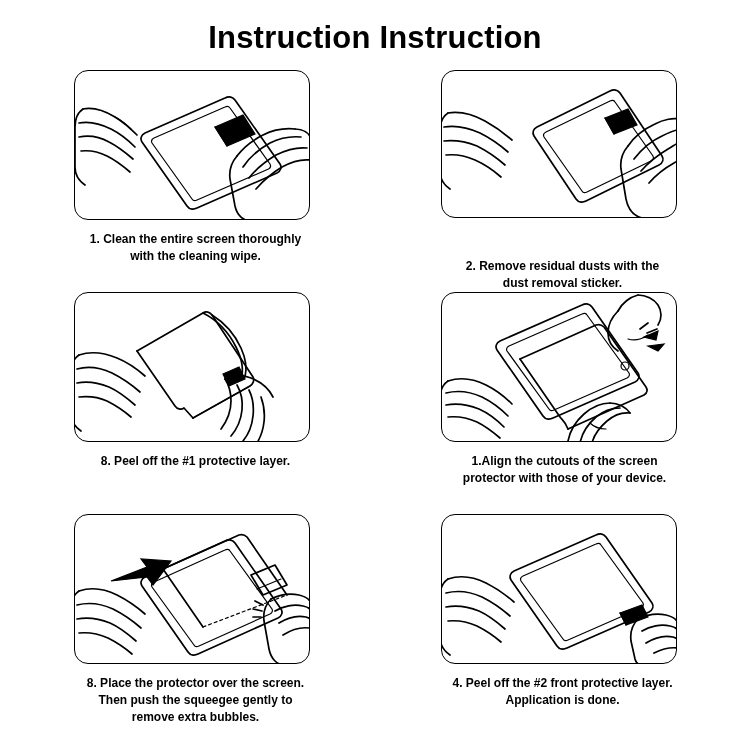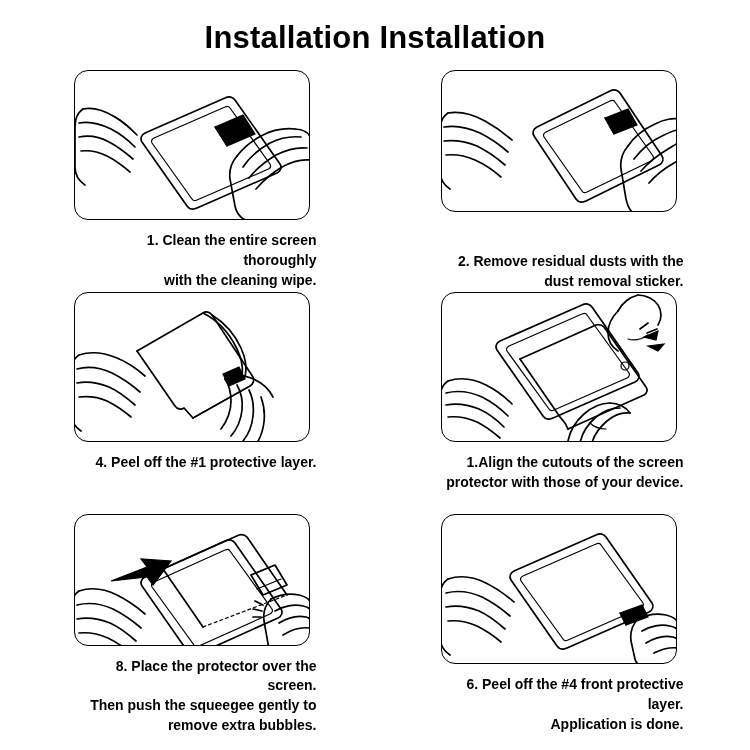--- a/index.html
+++ b/index.html
@@ -51,42 +51,42 @@
     border: 1.6px solid #000;
     border-radius: 14px;
     box-sizing: border-box;
     position: relative;
     overflow: hidden;
     background: #fff;
   }
   .caption {
     width: 250px;
     margin-top: 11px;
-    font-size: 14px;
+    font-size: 12px;
     font-weight: bold;
     line-height: 1.42;
     color: #000;
-    text-align: right;
+    text-align: center;
     padding-left: 8px;
     box-sizing: border-box;
   }
   .caption.indent {
     padding-left: 12px;
   }
   svg { display: block; }
   .ln { fill: none; stroke: #000; stroke-width: 1.7; stroke-linejoin: round; stroke-linecap: round; }
   .ln-thin { fill: none; stroke: #000; stroke-width: 1.2; stroke-linejoin: round; stroke-linecap: round; }
   .fillblack { fill: #000; stroke: #000; stroke-width: 1.2; }
 </style>
 </head>
 <body>
 
 <div class="page">
 
-  <div class="title">Installation Installation</div>
+  <div class="title">Instruction Instruction</div>
 
   <div class="grid">
 
     <div class="cell">
       <div class="panel">
         <svg width="236" height="150" viewBox="0 0 236 150">
 
           <g>
             <path class="ln" d="M70 62 L150 27 C154 25 158 26 160 29 L205 93 C207 96 206 100 202 102 L122 137 C118 139 114 138 112 135 L67 71 C65 68 66 64 70 62 Z"></path>
             <path class="ln-thin" d="M79 67 L150 36 C152 35 154 35.5 155 37 L195 93 C196 95 195.5 97 193.5 98 L122 129 C120 130 118 129.5 117 128 L77 72 C76 70 77 68 79 67 Z"></path>
@@ -172,21 +172,21 @@
             <path class="ln" d="M150 86 C154 92 156 100 156 108 C156 118 152 128 146 136"></path>
             <path class="ln" d="M162 92 C166 99 168 108 167 117 C166 127 162 136 156 143"></path>
             <path class="ln" d="M174 97 C178 105 179 114 178 123 C177 133 173 142 168 148"></path>
             <path class="ln" d="M186 104 C189 112 190 120 189 129 C188 138 185 145 182 150"></path>
             <path class="ln" d="M150 86 C158 82 168 82 176 85 C186 89 194 96 198 104"></path>
           </g>
 
           <path class="fillblack" d="M148 81 L164 74 L170 86 L154 93 Z"></path>
         </svg>
       </div>
-      <div class="caption" style="white-space: pre-line;">4. Peel off the #1 protective layer.</div>
+      <div class="caption" style="white-space: pre-line;">8. Peel off the #1 protective layer.</div>
     </div>
 
     <div class="cell">
       <div class="panel">
         <svg width="236" height="150" viewBox="0 0 236 150">
 
           <path class="ln" d="M58 48 L140 12 C144 10 148 11 150 14 L196 80 C198 83 197 87 193 89 L111 125 C107 127 103 126 101 123 L55 57 C53 54 54 50 58 48 Z"></path>
           <path class="ln-thin" d="M67 53 L140 21 C142 20 144 20 145 22 L187 80 C188 82 187 84 185 85 L112 117 C110 118 108 118 107 116 L65 58 C64 56 65 54 67 53 Z"></path>
 
           <path class="ln" d="M78 66 L154 32 C157 31 160 32 162 34 L204 94 C206 97 205 100 202 102 L126 136"></path>
@@ -295,18 +295,18 @@
             <path class="ln" d="M200 116 C208 111 219 109 228 111 C233 112 236 114 236 117"></path>
             <path class="ln" d="M204 128 C212 123 222 120 231 122 C234 123 236 124 236 126"></path>
             <path class="ln" d="M196 104 C190 110 188 118 189 126 L193 144 C194 148 196 150 200 150"></path>
             <path class="ln" d="M212 138 C220 134 228 132 236 133"></path>
           </g>
 
           <path class="fillblack" d="M178 98 L200 90 L206 102 L184 110 Z"></path>
           <path class="ln-thin" d="M178 98 L184 110"></path>
         </svg>
       </div>
-      <div class="caption" style="white-space: pre-line;">6. Peel off the #4 front protective layer.
+      <div class="caption" style="white-space: pre-line;">4. Peel off the #2 front protective layer.
 Application is done.</div>
     </div>
 
   </div>
 </div>
 
 </body></html>

